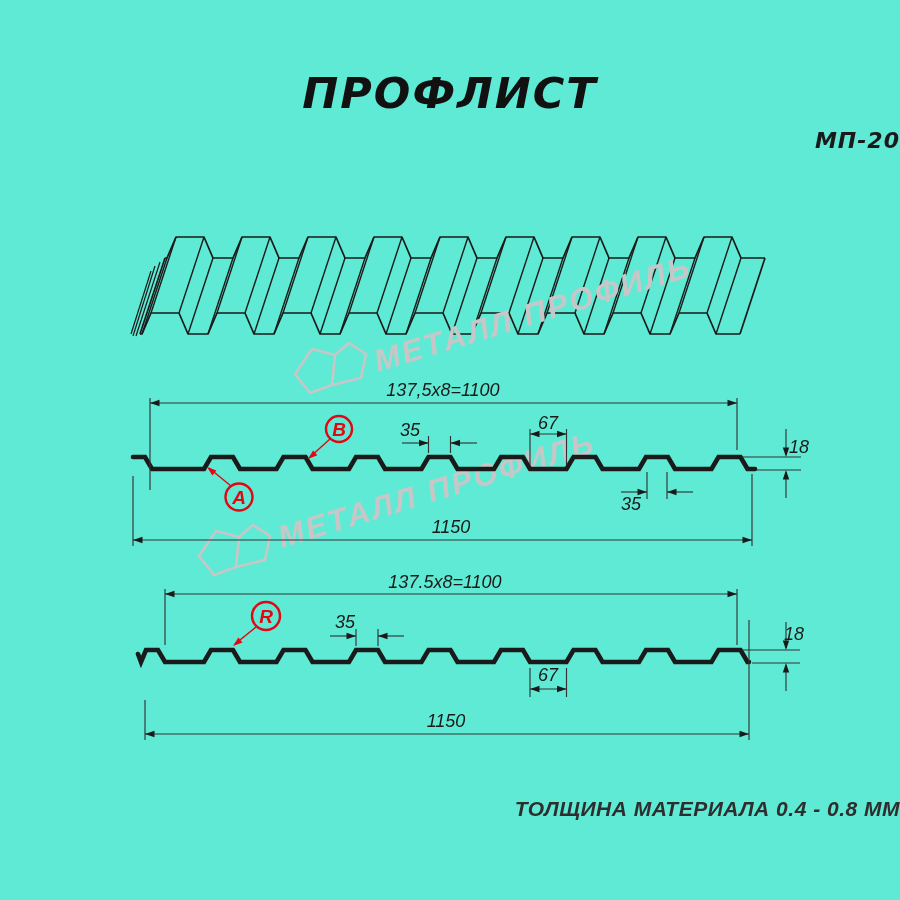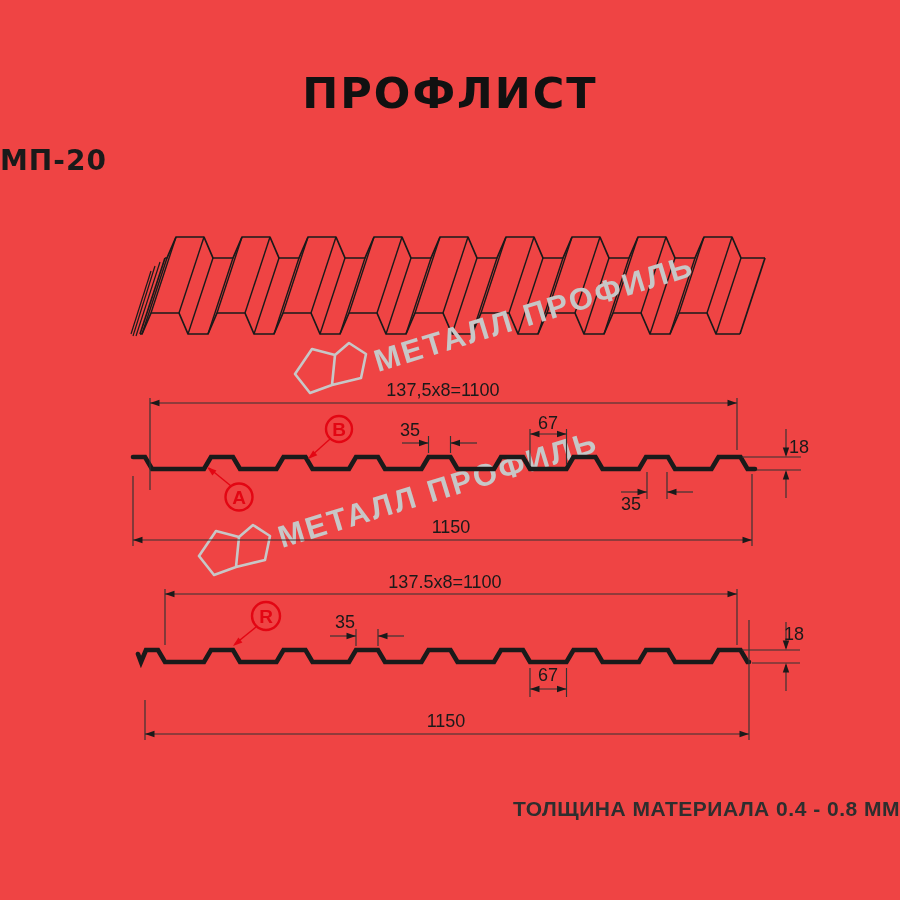--- a/index.html
+++ b/index.html
@@ -1,22 +1,22 @@
 <!DOCTYPE html>
 <html><head>
 <meta charset="utf-8">
 <style>
   html,body{margin:0;padding:0;background:#ffffff;}
-  #page{position:relative;width:900px;height:900px;background:#ef4444;overflow:hidden;
-        font-family:"Liberation Sans",sans-serif;}
+  #page{position:relative;width:900px;height:900px;background:#5eead4;overflow:hidden;
+        font-family:"Liberation Sans",sans-serif;font-style:italic;}
   .title{position:absolute;left:0;right:0;top:68px;text-align:center;
          font-family:"DejaVu Sans",sans-serif;font-weight:700;font-size:43px;
          letter-spacing:2px;color:#111111;}
-  .subtitle{position:absolute;left:0;right:0;top:144px;text-align:left;
-            font-family:"DejaVu Sans",sans-serif;font-weight:700;font-size:28px;
+  .subtitle{position:absolute;left:0;right:0;top:128px;text-align:right;
+            font-family:"DejaVu Sans",sans-serif;font-weight:700;font-size:22px;
             letter-spacing:1px;color:#1a1a1a;}
   .footer{position:absolute;left:0;right:0;top:797px;text-align:right;
           font-weight:700;font-size:21px;letter-spacing:0.5px;color:#2e2e2e;}
   svg{position:absolute;left:0;top:0;}
   text.dim{font-family:"Liberation Sans",sans-serif;font-size:18px;fill:#1a1a1a;text-anchor:middle;}
   text.red{font-family:"Liberation Sans",sans-serif;font-size:19px;font-weight:700;fill:#e30613;text-anchor:middle;}
   .wm-text{font-family:"Liberation Sans",sans-serif;font-size:31px;font-weight:700;
            fill:#c7c7c7;letter-spacing:2.5px;}
   .wm-logo{fill:none;stroke:#c7c7c7;stroke-width:2.6;stroke-linejoin:round;}
   circle.callout{fill:none;stroke:#e30613;stroke-width:2.4;}

